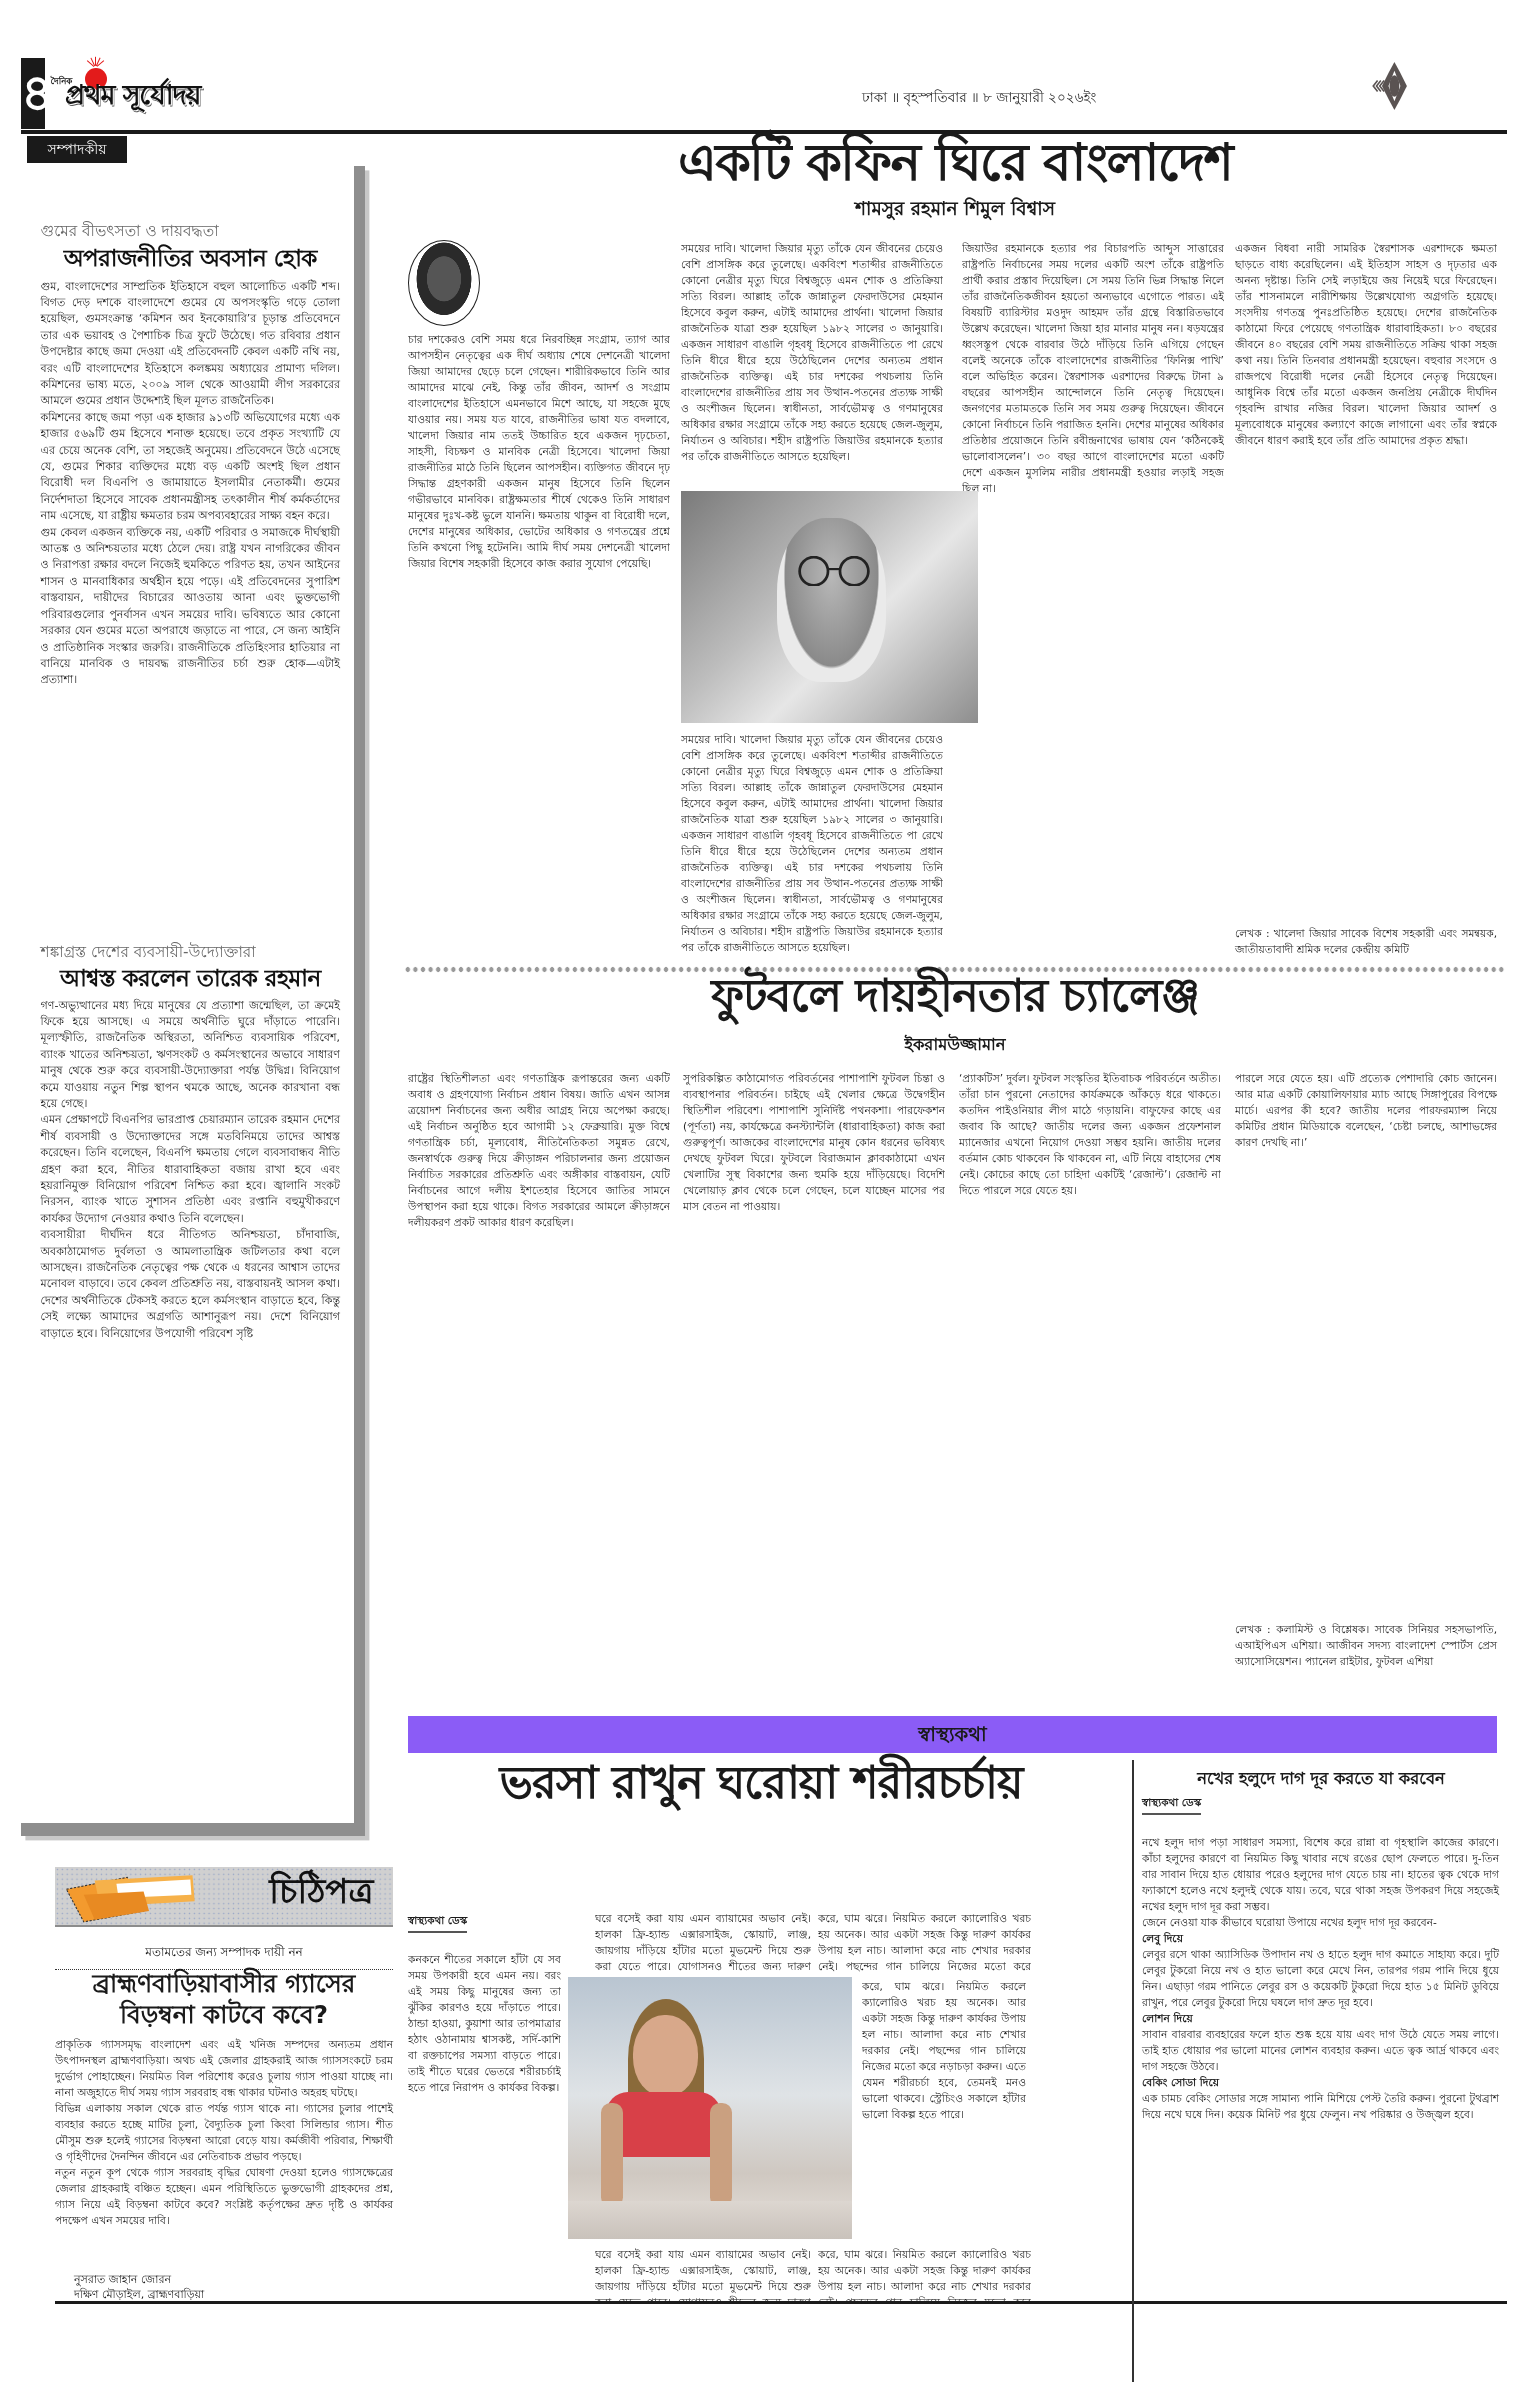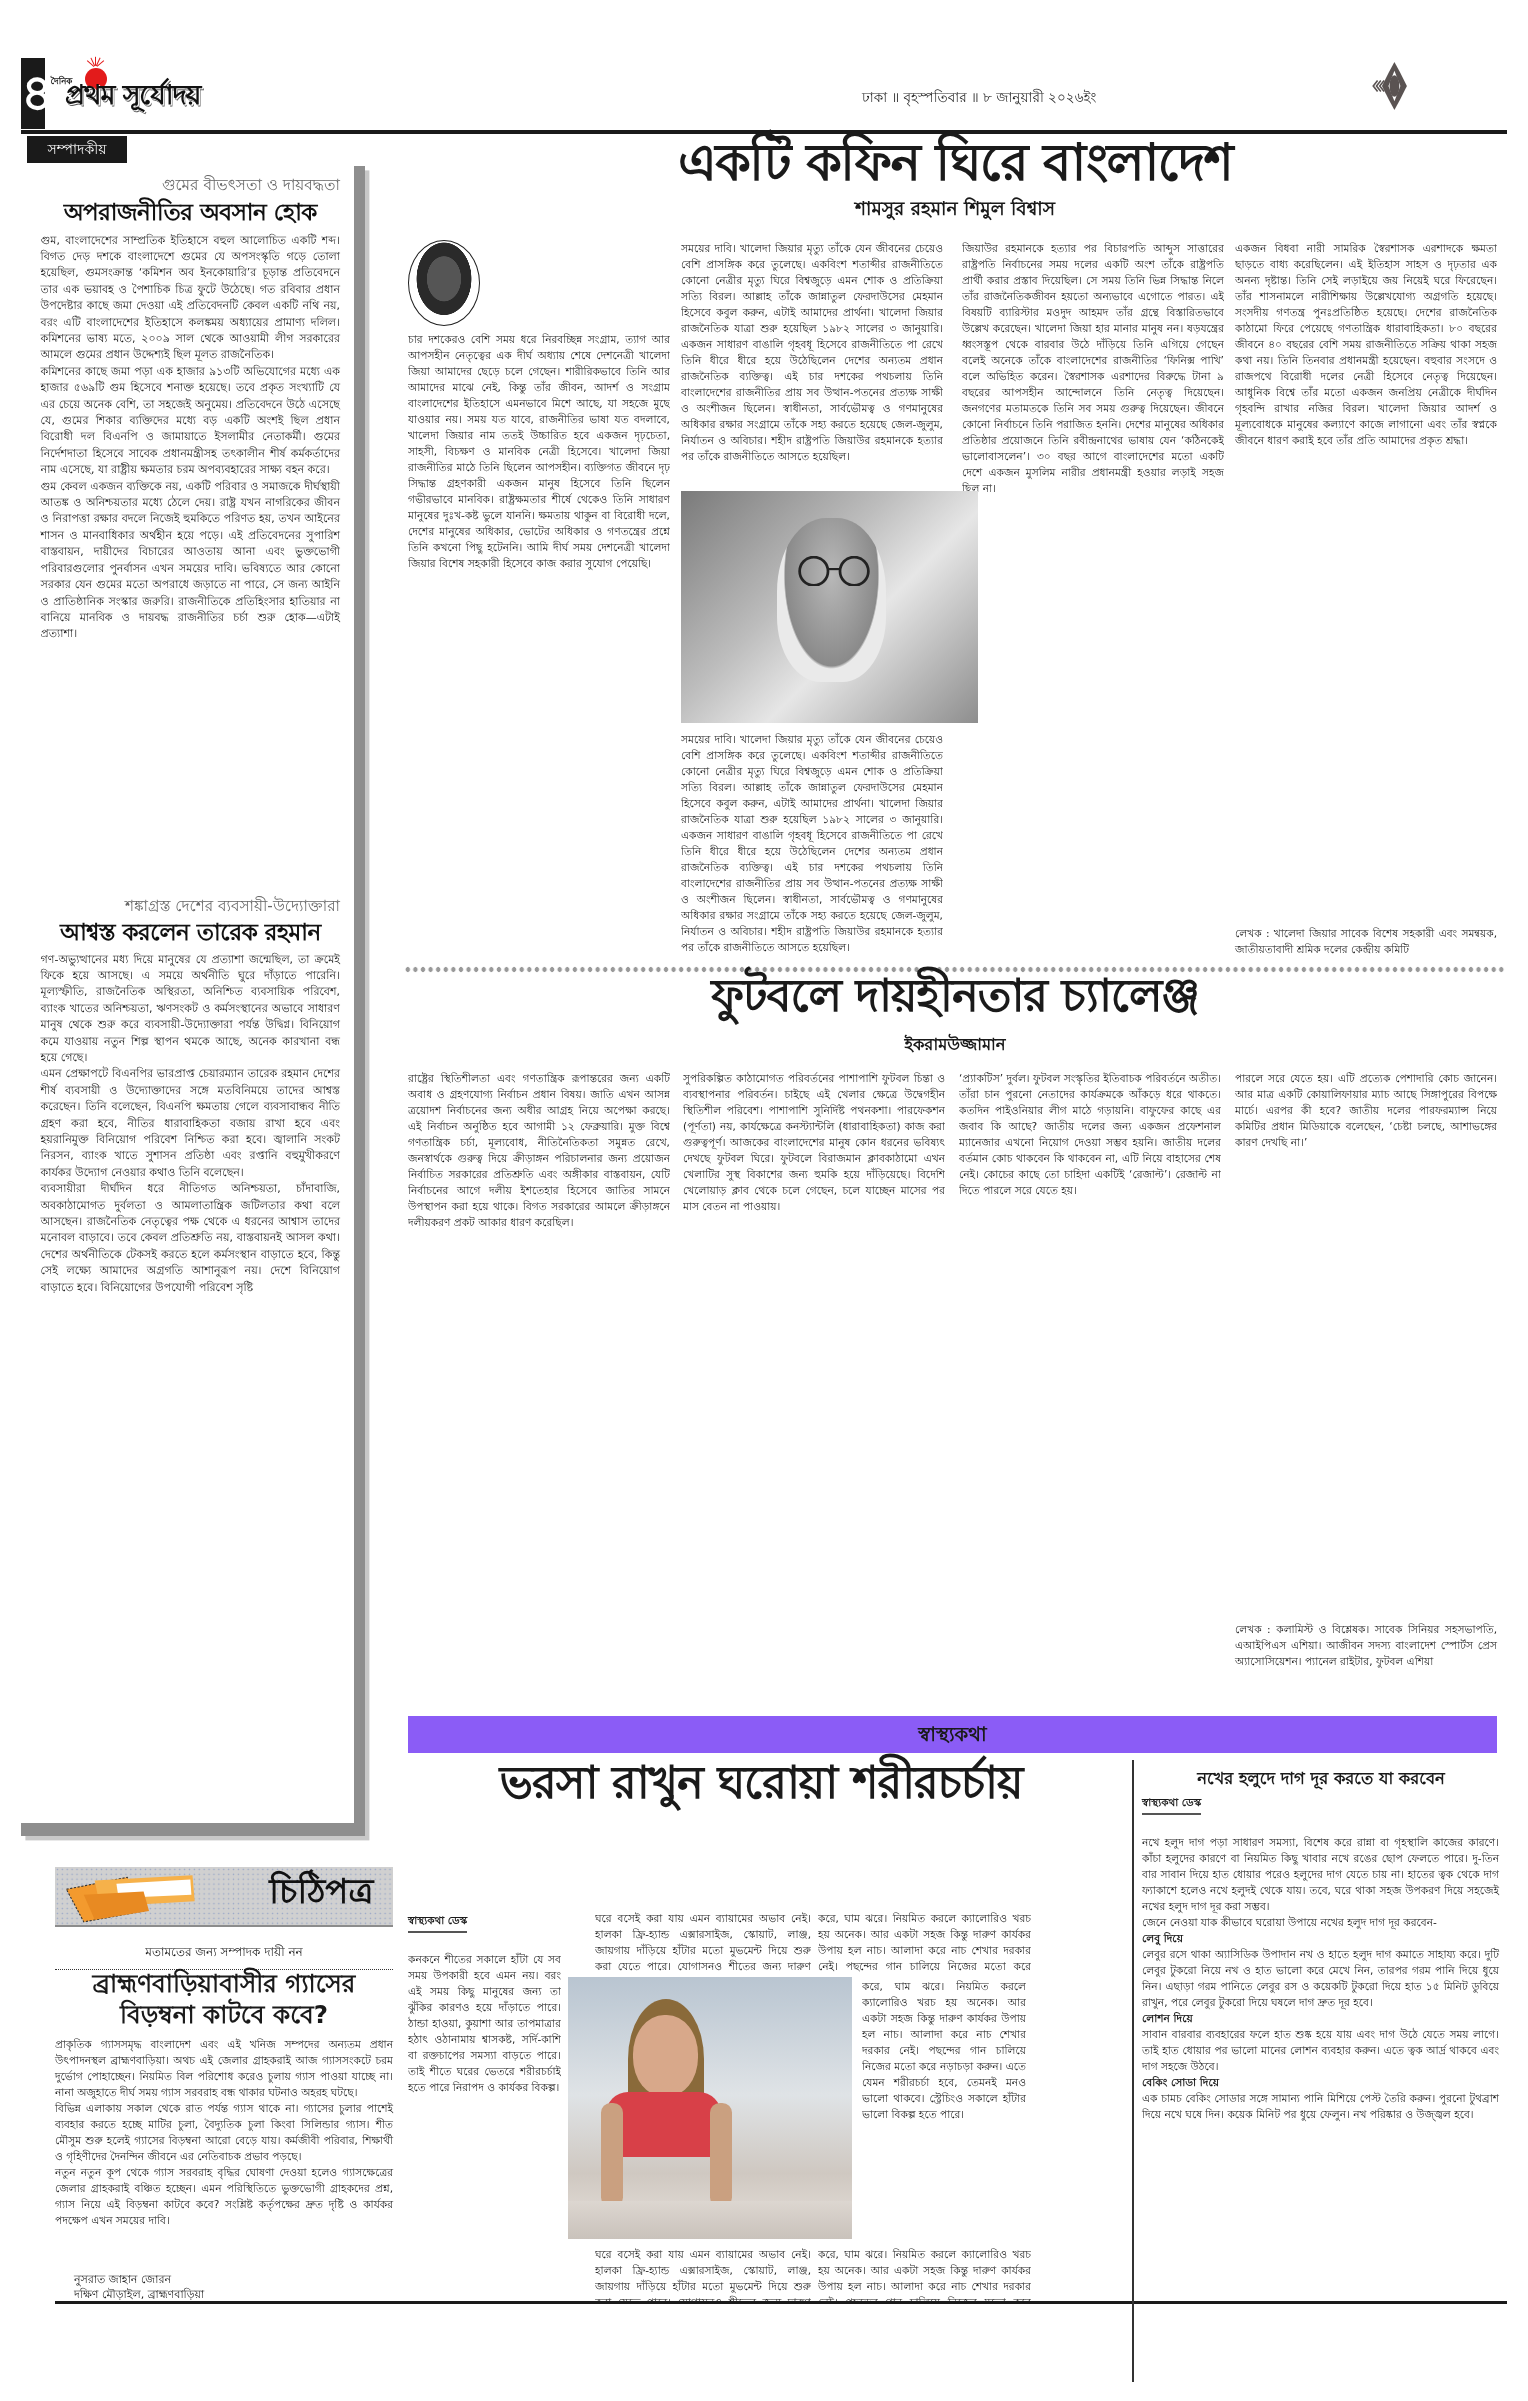--- a/index.html
+++ b/index.html
@@ -22,21 +22,21 @@
   .mast-rule { left: 21px; top: 130px; width: 1486px; height: 3.8px; background: #1a1a1a; }
 
   
   .ed-label { left: 27px; top: 136px; width: 100px; height: 27px; background: #1a1a1a; color: #fff;
     font: 400 14px/27px "DejaVu Sans", sans-serif; text-align: center; }
   .ed-box { left: 21px; top: 166px; width: 344px; height: 1670px; background: #fff;
     border-right: 11px solid #8e8e8e; border-bottom: 13px solid #8e8e8e;
     box-shadow: 4.4px 4.4px 0 #c8c8c8; padding: 0 14px 0 19.6px; }
   .ed-dots { left: 5.5px; top: 166px; width: 4.4px; height: 1670px;
     background-image: radial-gradient(circle, #bbb 0.7px, transparent 0.7px); background-size: 4.4px 7.6px; }
-  .kicker { color: #666; text-align: right; font: 400 15.3px/1.2 "DejaVu Sans", sans-serif; }
+  .kicker { color: #666; text-align: left; font: 400 15.3px/1.2 "DejaVu Sans", sans-serif; margin-top: 46px; }
   .headline { color: #111; text-align: center; font: 700 23px/1.15 "DejaVu Sans", sans-serif; letter-spacing: -0.5px; }
   .body-j { text-align: justify; font: 400 10.6px/16px "DejaVu Sans", sans-serif; color: #1d1d1d; }
   .ed-box .body-j { font-size: 11px; line-height: 16.4px; }
 
   
   .letters-banner { left: 55px; top: 1867px; width: 338px; height: 60px; background: #d0d0d0;
     background-image: radial-gradient(circle, #9aa8c8 0.9px, transparent 1px); background-size: 4.9px 4.9px;
     border-bottom: 2.2px solid #8c8c8c; }
   .letters-banner .env { position: absolute; left: 6.5px; top: 5.5px; width: 136px; height: 50px; }
   .letters-banner .title { position: absolute; right: 19.6px; top: 6.5px; font: 700 34px/1 "DejaVu Sans", sans-serif; color: #111; }

